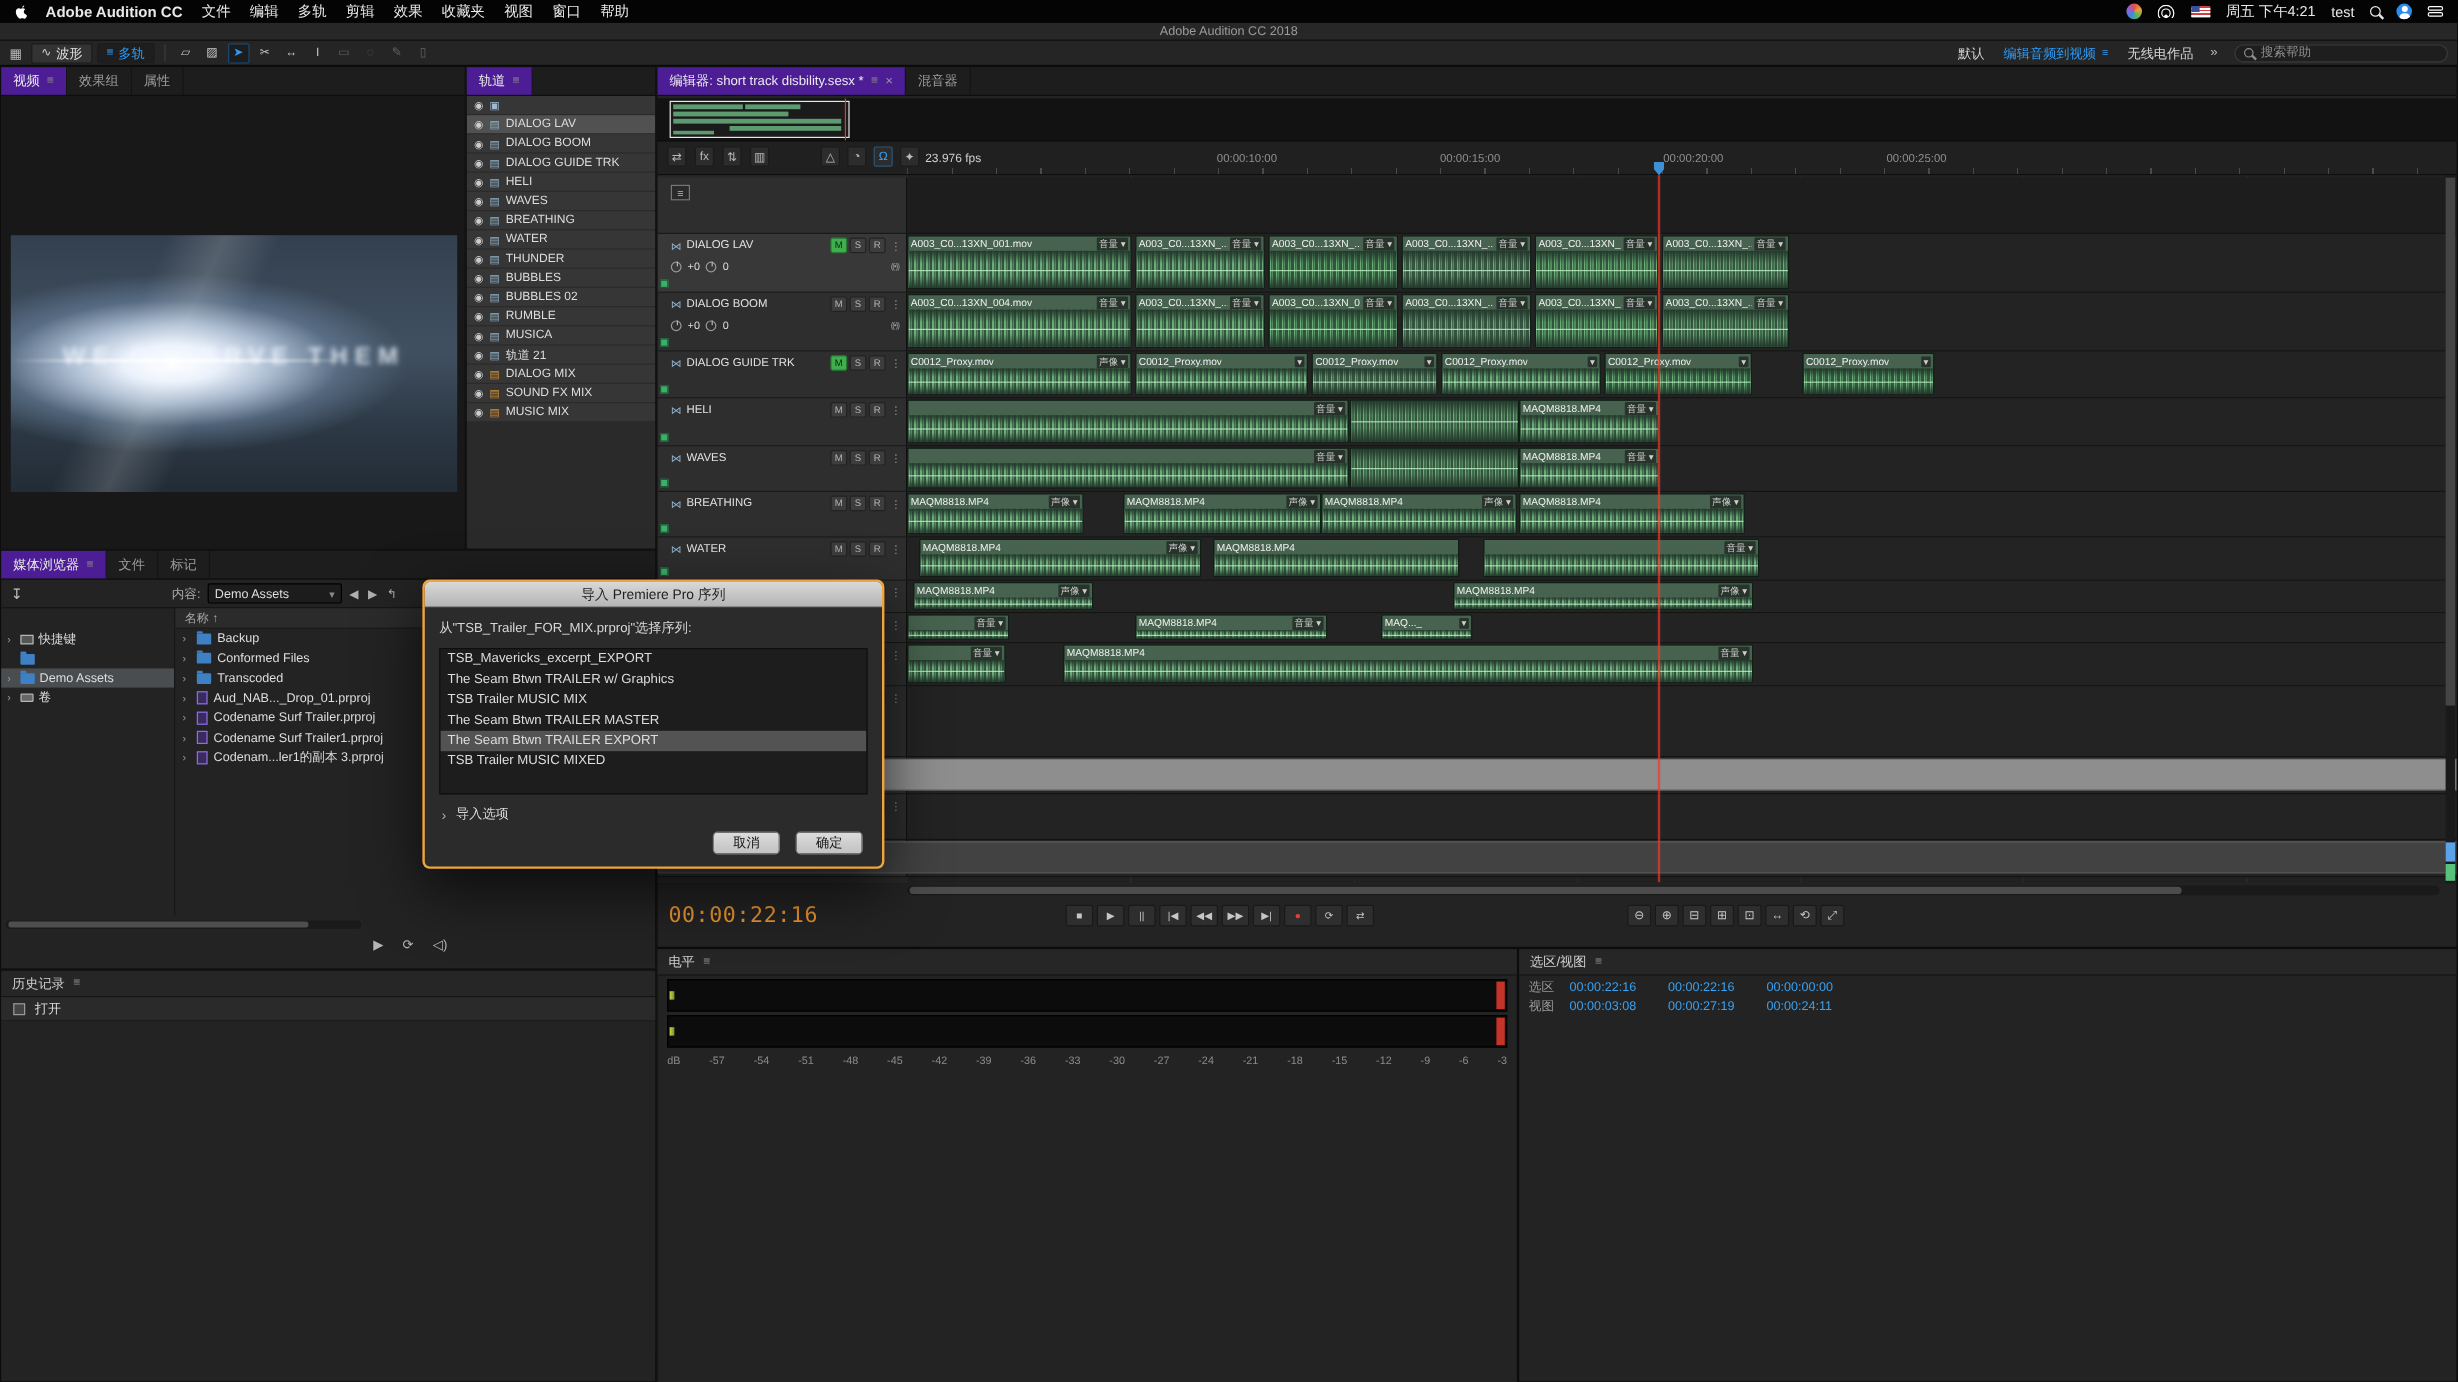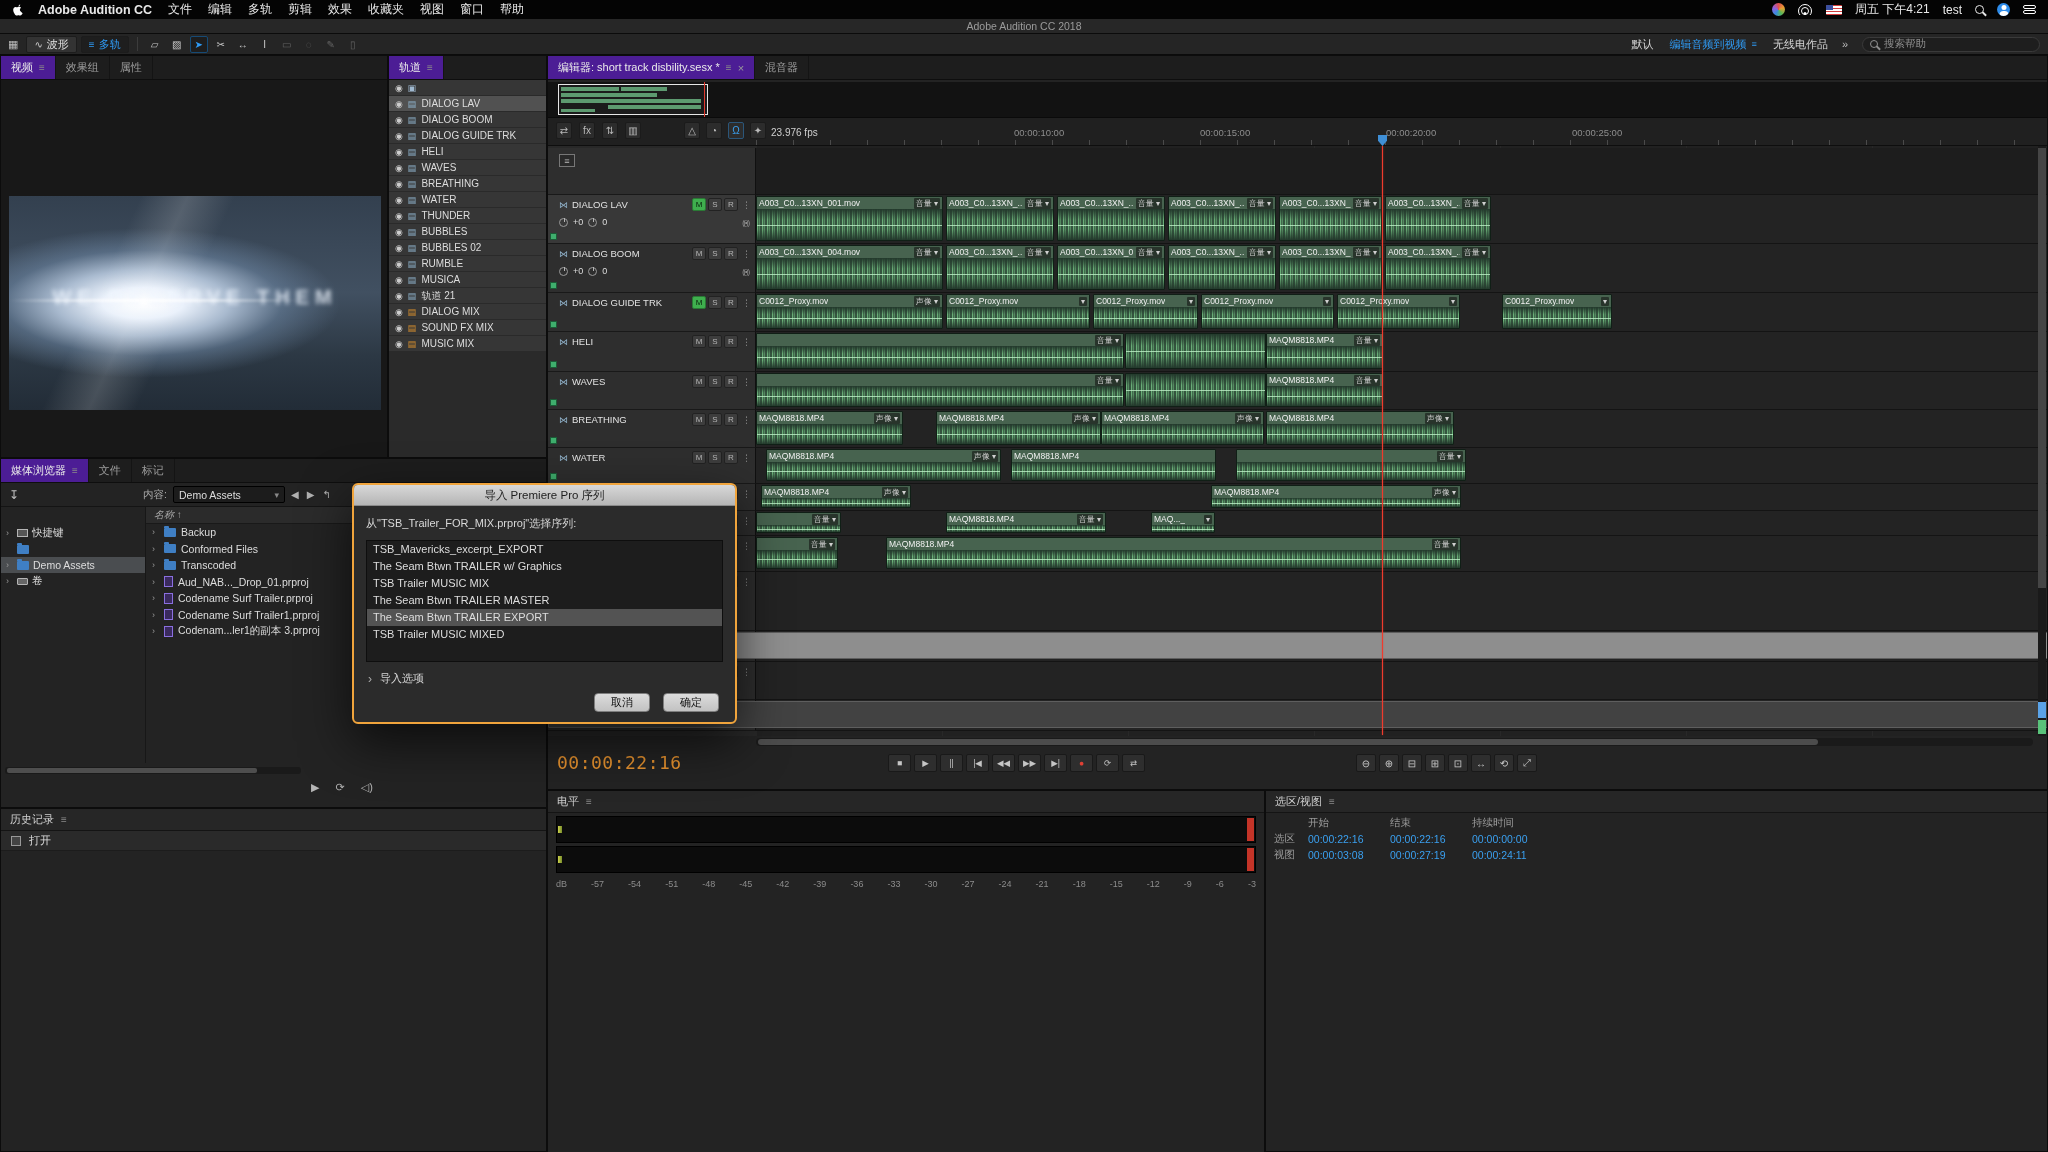--- a/index.html
+++ b/index.html
@@ -146,21 +146,21 @@
 .zbtn{width:20px;font-size:10px;}
 
 
 .mtoolbar{position:absolute;left:0;right:0;top:24px;height:24px;display:flex;align-items:center;gap:6px;padding:0 8px;border-bottom:1px solid #141414;font-size:10.5px;}
 .import-ic{color:#c0c0c0;font-size:12px;}
 .mlabel{color:#aaa;margin-left:118px;}
 .mselect{width:112px;height:17px;background:#1c1c1c;border:1px solid #000;border-radius:2px;display:flex;align-items:center;justify-content:space-between;padding:0 5px;color:#ddd;}
 .ddc{color:#8a8a8a;font-size:9px;}
 .mnav{display:flex;gap:8px;color:#b0b0b0;font-size:10px;}
 .mcols{position:absolute;left:145px;right:1px;top:48px;height:17px;background:#2b2b2b;border-bottom:1px solid #191919;font-size:10px;color:#a8a8a8;display:flex;align-items:center;}
-.mcols span:first-child{width:326px;padding-left:8px;font-style:italic;}
+.mcols span:first-child{width:326px;padding-left:8px;}
 .media-tree{position:absolute;left:0;top:48px;width:145px;bottom:44px;border-right:1px solid #171717;padding-top:18px;}
 .mtree-row{display:flex;align-items:center;gap:4px;height:16px;padding:0 5px;font-size:10.5px;color:#ddd;white-space:nowrap;overflow:hidden;}
 .mtree-row.sel{background:#4a4d50;}
 .chev{width:7px;color:#9a9a9a;font-size:9px;flex:none;}
 .media-files{position:absolute;left:145px;right:1px;top:65px;bottom:44px;}
 .mfile-row{display:flex;align-items:center;gap:5px;height:16.5px;padding:0 6px;font-size:10.5px;color:#ddd;white-space:nowrap;overflow:hidden;}
 .mi{flex:none;display:inline-block;}
 .i-folder{width:12px;height:9px;background:#3f7fc4;border-radius:1px;position:relative;}
 .i-folder::before{content:'';position:absolute;top:-2px;left:0;width:5px;height:2px;background:#3f7fc4;border-radius:1px 1px 0 0;}
 .i-project{width:9px;height:11px;background:#3a2a5e;border:1px solid #8a6fe0;}
@@ -898,21 +898,21 @@
               </div>
               <div class="clip-w"></div>
             </div>
             <div class="clip" style="left: 190px; width: 160px;">
               <div class="clip-h">
                 <span class="clip-n">MAQM8818.MP4</span>
                 <span class="clip-badge">音量 ▾</span>
               </div>
               <div class="clip-w"></div>
             </div>
-            <div class="clip" style="left: 395px; width: 64px; justify-content: flex-end;">
+            <div class="clip" style="left: 395px; width: 76px; justify-content: flex-end;">
               <div class="clip-h">
                 <span class="clip-n">MAQ..._</span>
                 <span class="clip-badge">▾</span>
               </div>
               <div class="clip-w"></div>
             </div>
           </div>
           <div class="lane" style="top: 390px; height: 36px;">
             <div class="clip" style="left: 0px; width: 82px;">
               <div class="clip-h">
@@ -1124,26 +1124,20 @@
         <span class="mnum">-3</span>
       </div>
   </div>
 
   <div class="panel" id="selview">
     <div class="phead">
       <span>选区/视图</span>
       <span class="pmenu">≡</span>
     </div>
     <div class="sv-body">
-        <div class="sv-row head">
-          <span class="sv-lab"></span>
-          <span>开始</span>
-          <span>结束</span>
-          <span>持续时间</span>
-        </div>
         <div class="sv-row">
           <span class="sv-lab">选区</span>
           <span class="sv-val">00:00:22:16</span>
           <span class="sv-val">00:00:22:16</span>
           <span class="sv-val">00:00:00:00</span>
         </div>
         <div class="sv-row">
           <span class="sv-lab">视图</span>
           <span class="sv-val">00:00:03:08</span>
           <span class="sv-val">00:00:27:19</span>

